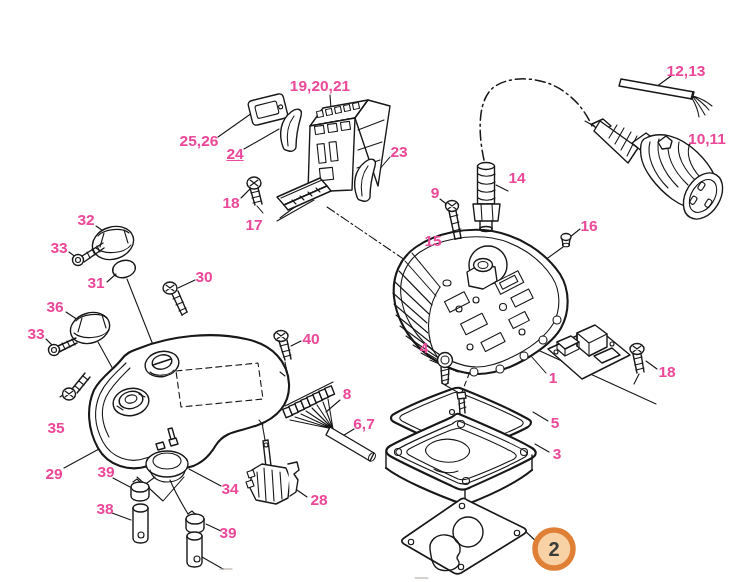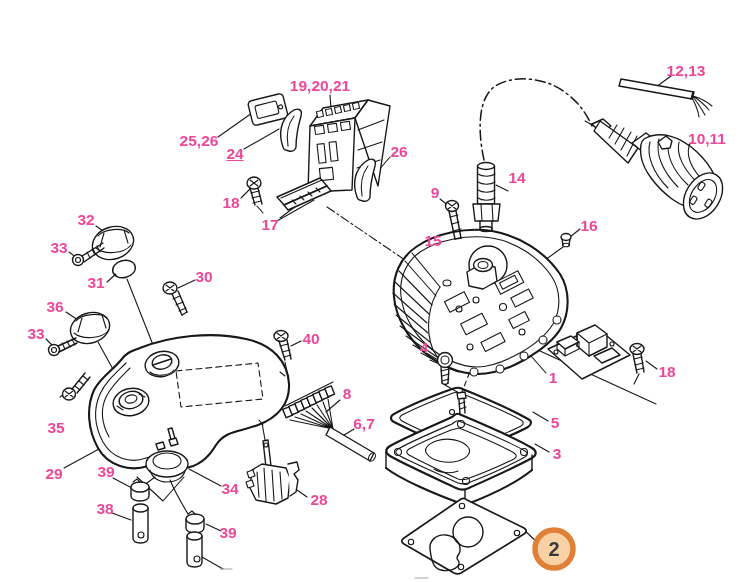--- a/index.html
+++ b/index.html
@@ -394,23 +394,23 @@
   <g>
     <circle cx="554" cy="549" r="19" stroke-width="5.5" fill="#f8d1a5" stroke="#df8036"></circle>
     <text x="554" y="556" text-anchor="middle" font-family="Liberation Sans, sans-serif" font-size="20" font-weight="bold" fill="#3a3a3a">2</text>
   </g>
 </svg>
 
 <div id="labels-layer">
       <span class="plabel" style="left: 199px; top: 141px;">25,26</span>
       <span class="plabel" style="left: 235px; top: 154px; text-decoration: underline;">24</span>
       <span class="plabel" style="left: 320px; top: 86px;">19,20,21</span>
-      <span class="plabel" style="left: 399px; top: 152px;">26</span>
+      <span class="plabel" style="left: 399px; top: 152px;">23</span>
       <span class="plabel" style="left: 231px; top: 203px;">18</span>
-      <span class="plabel" style="left: 270px; top: 225px;">17</span>
+      <span class="plabel" style="left: 254px; top: 225px;">17</span>
       <span class="plabel" style="left: 686px; top: 71px;">12,13</span>
       <span class="plabel" style="left: 707px; top: 139px;">10,11</span>
       <span class="plabel" style="left: 517px; top: 178px;">14</span>
       <span class="plabel" style="left: 435px; top: 193px;">9</span>
       <span class="plabel" style="left: 433px; top: 241px; text-align: right;">15</span>
       <span class="plabel" style="left: 589px; top: 226px;">16</span>
       <span class="plabel" style="left: 86px; top: 220px; text-align: center;">32</span>
       <span class="plabel" style="left: 59px; top: 248px;">33</span>
       <span class="plabel" style="left: 96px; top: 283px;">31</span>
       <span class="plabel" style="left: 204px; top: 277px;">30</span>

